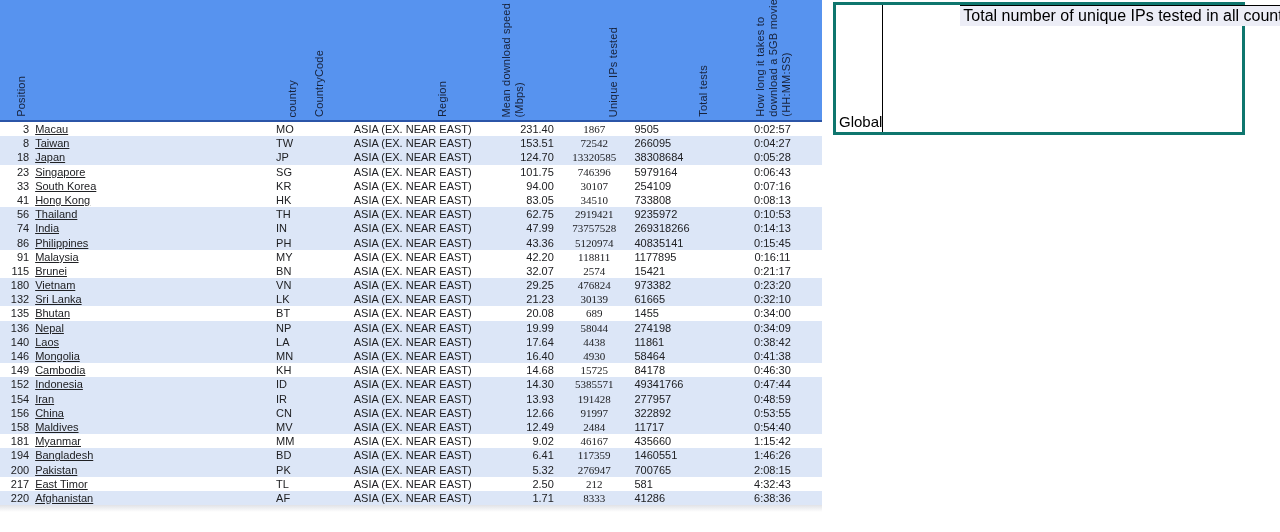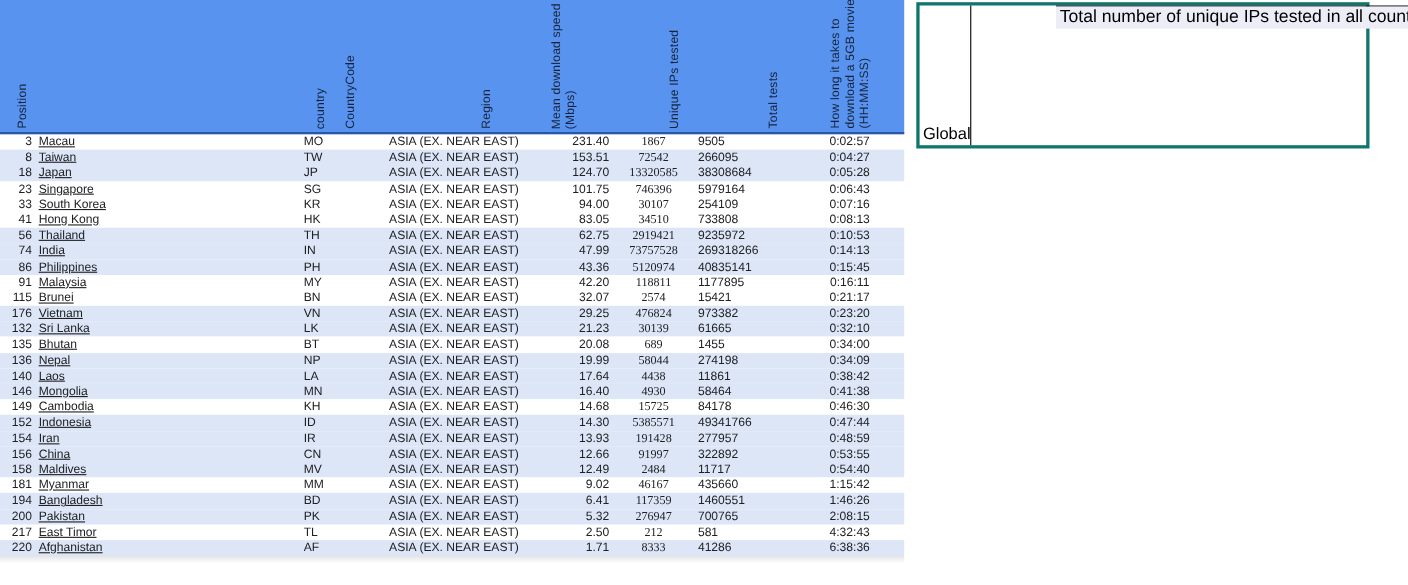--- a/index.html
+++ b/index.html
@@ -182,21 +182,21 @@
         <div class="c c-pos">115</div>
         <div class="c c-country">Brunei</div>
         <div class="c c-code">BN</div>
         <div class="c c-region">ASIA (EX. NEAR EAST)</div>
         <div class="c c-speed">32.07</div>
         <div class="c c-ips">2574</div>
         <div class="c c-tests">15421</div>
         <div class="c c-time">0:21:17</div>
       </div>
         <div class="row band">
-        <div class="c c-pos">176</div>
+        <div class="c c-pos">180</div>
         <div class="c c-country">Vietnam</div>
         <div class="c c-code">VN</div>
         <div class="c c-region">ASIA (EX. NEAR EAST)</div>
         <div class="c c-speed">29.25</div>
         <div class="c c-ips">476824</div>
         <div class="c c-tests">973382</div>
         <div class="c c-time">0:23:20</div>
       </div>
         <div class="row band">
         <div class="c c-pos">132</div>

